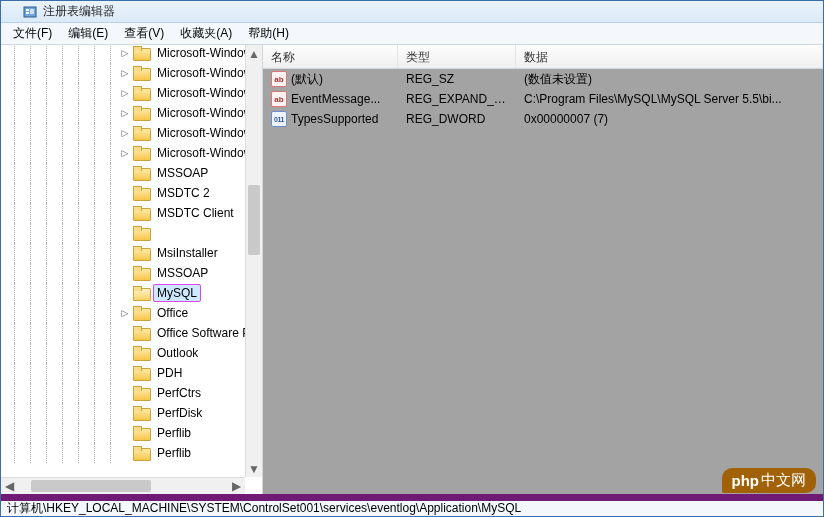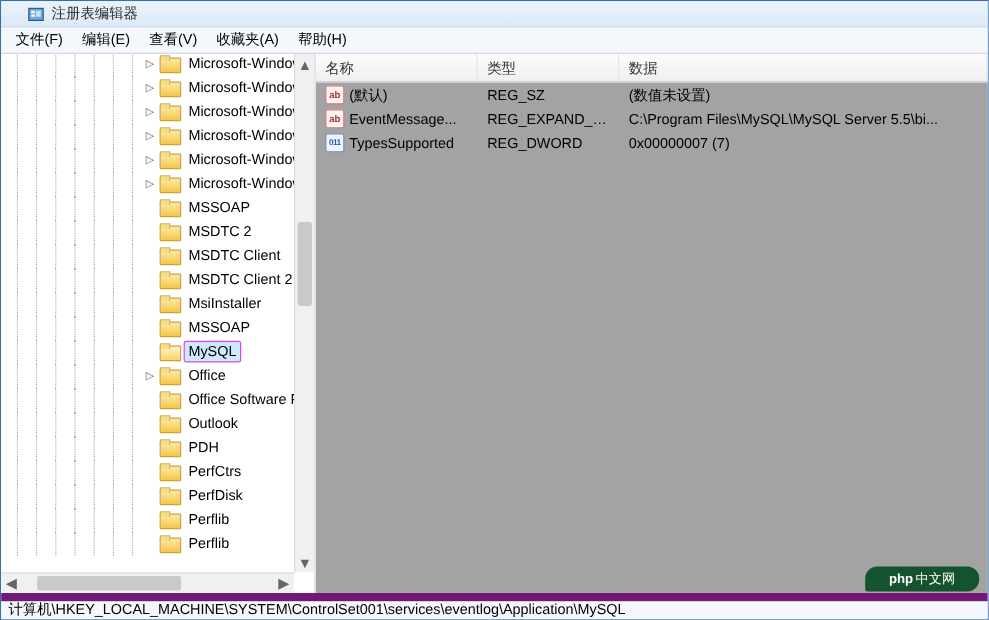--- a/index.html
+++ b/index.html
@@ -41,21 +41,21 @@
   .list-row { display: flex; align-items: center; height: 20px; }
   .list-row .cell { padding: 0 8px; overflow: hidden; text-overflow: ellipsis; white-space: nowrap; }
   .list-row .cell.name { width: 135px; display: flex; align-items: center; }
   .list-row .cell.type { width: 118px; }
   .list-row .cell.data { flex: 1; }
   .val-icon { width: 16px; height: 16px; display: inline-flex; align-items: center; justify-content: center; margin-right: 4px; border: 1px solid; border-radius: 2px; font-size: 8px; font-weight: bold; font-family: Arial; }
   .val-icon.str { background: #fff2f2; border-color: #d77; color: #a33; }
   .val-icon.bin { background: #eef4ff; border-color: #6a8fce; color: #35589c; font-size: 7px; letter-spacing: -0.5px; }
   .statusbar { height: 22px; border-top: 7px solid #701a75; display: flex; align-items: center; padding: 0 6px; background: #f4f8fc; }
   .watermark { position: absolute; right: 8px; bottom: 24px; pointer-events: none; }
-  .wm-pill { background: #14532d; color: #fff; font-size: 11px; padding: 3px 20px; border-radius: 10px 10px 10px 2px; display: inline-flex; align-items: center; }
+  .wm-pill { background: #a16207; color: #fff; font-size: 15px; padding: 3px 10px; border-radius: 10px 10px 10px 2px; display: inline-flex; align-items: center; }
   .wm-pill b { font-weight: bold; margin-right: 2px; }
   .app-icon svg { display: block; }
   .tri { font-size: 9px; color: #5a5a5a; }
 </style>
 </head>
 <body>
 
 <div class="window">
 
   <div class="titlebar">
@@ -245,21 +245,20 @@
                 <span class="guide"></span>
                 <span class="guide"></span>
                 <span class="guide"></span>
                 <span class="guide"></span>
                 <span class="guide"></span>
                 <span class="guide"></span>
               </span>
               <span class="node-area">
                 <span class="expander"></span>
                 <span class="folder"></span>
-                <span class="node-label">MSDTC Client 2</span>
               </span>
             </div>
             <div class="tree-row">
               <span class="guides">
                 <span class="guide"></span>
                 <span class="guide"></span>
                 <span class="guide"></span>
                 <span class="guide"></span>
                 <span class="guide"></span>
                 <span class="guide"></span>

